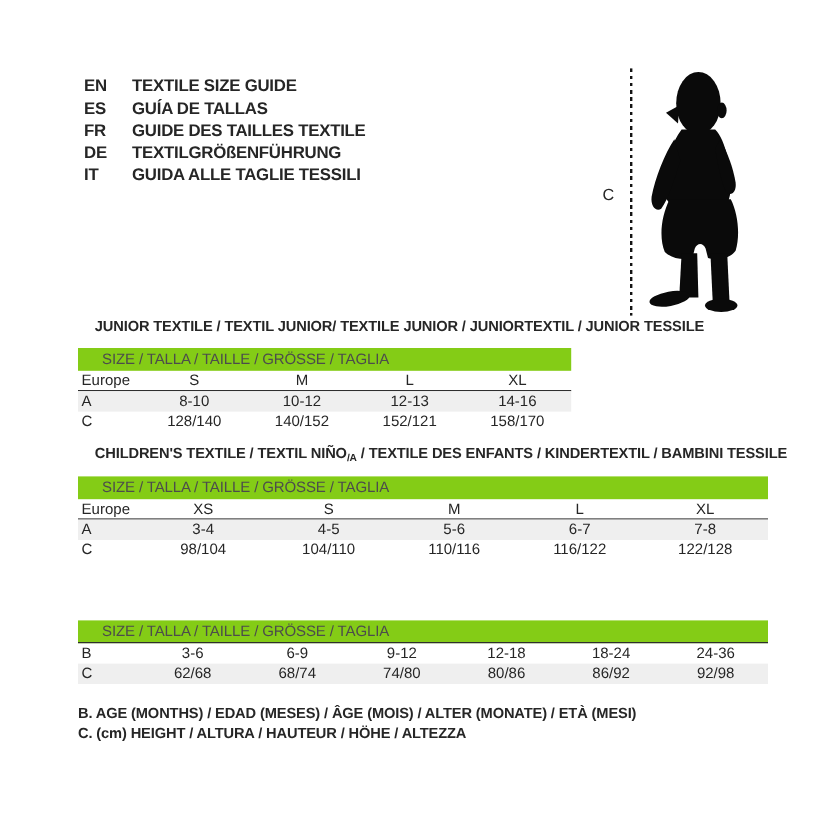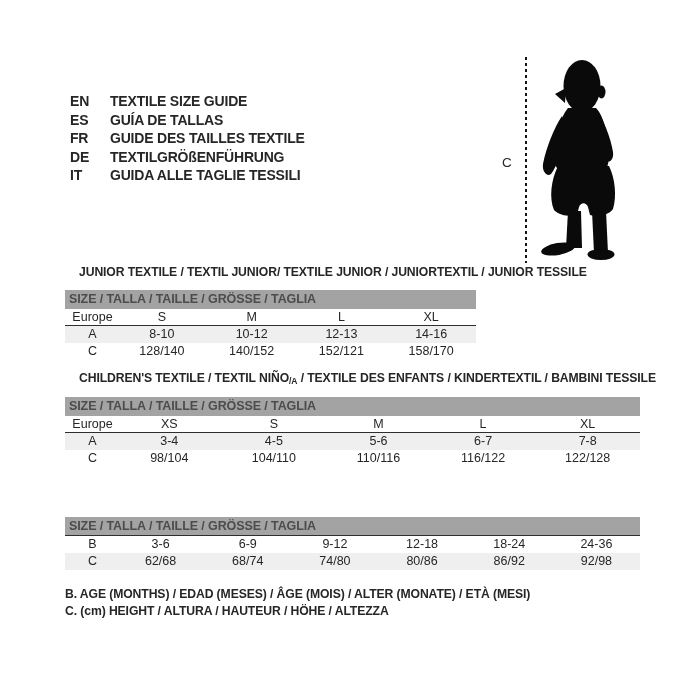--- a/index.html
+++ b/index.html
@@ -5,43 +5,43 @@
   * { margin:0; padding:0; box-sizing:border-box; }
   html,body { background:#ffffff; }
   body {
     width:700px; height:700px; position:relative; overflow:hidden;
     font-family:"Liberation Sans", sans-serif; color:#262626;
     -webkit-font-smoothing:antialiased;
   }
   .abs { position:absolute; }
 
   
-  .lang-block { left:70px; top:62px;margin-top:30px; }
+  .lang-block { left:70px; top:62px; }
   .lang-row { display:grid; grid-template-columns:40px auto; font-weight:700; font-size:14px; line-height:18.6px; letter-spacing:-0.2px; white-space:nowrap; }
 
   
   .measure-line { left:525px; top:57px; width:2px; height:206px;
     background:repeating-linear-gradient(180deg,#141414 0 3px,transparent 3px 6px); }
   .measure-label { left:502px; top:156px; font-size:13.5px; line-height:14px; }
   .silhouette { left:536px; top:56px; }
 
   
   .tbl-title { font-size:12.2px; font-weight:700; letter-spacing:-0.1px; white-space:nowrap;margin-left:14px; }
   .tbl-title .subsm { font-size:8.5px; vertical-align:-2px; }
   .tbl-title2 { line-height:16.5px; white-space:normal; }
 
   .tbl { }
-  .tbl-head { height:19px; line-height:19px; background:#a3a3a3; color:#4c4c4c;
-    padding-left:4px; font-size:12.5px; letter-spacing:-0.1px;font-weight:bold; }
+  .tbl-head { height:19px; line-height:19px; background:#84cc16; color:#4c4c4c;
+    padding-left:20px; font-size:12.5px; letter-spacing:-0.1px; }
   .trow { display:grid; height:17px; line-height:17px; font-size:12.5px; }
   .cols4 { grid-template-columns:52px repeat(4,1fr); }
   .cols5 { grid-template-columns:52px repeat(5,1fr); }
   .cols6 { grid-template-columns:52px repeat(6,1fr); }
   .cell { text-align:center; white-space:nowrap; }
-  .lblcell { text-align:center; padding-left:3px; }
+  .lblcell { text-align:left; padding-left:3px; }
   .shaded { background:#efefef; }
   .rule { border-bottom:1px solid #2e2e2e; }
   .rulebar { border-bottom:1px solid #2e2e2e; }
 
   .t1 { left:65px; top:265px; }
   .t1-table { left:65px; top:290px; width:411px; }
   .t2 { left:65px; top:371px; }
   .t2-table { left:65px; top:397px; width:575px; }
   .t3 { left:65px; top:477px; }
   .t3-table { left:65px; top:517px; width:575px; }

